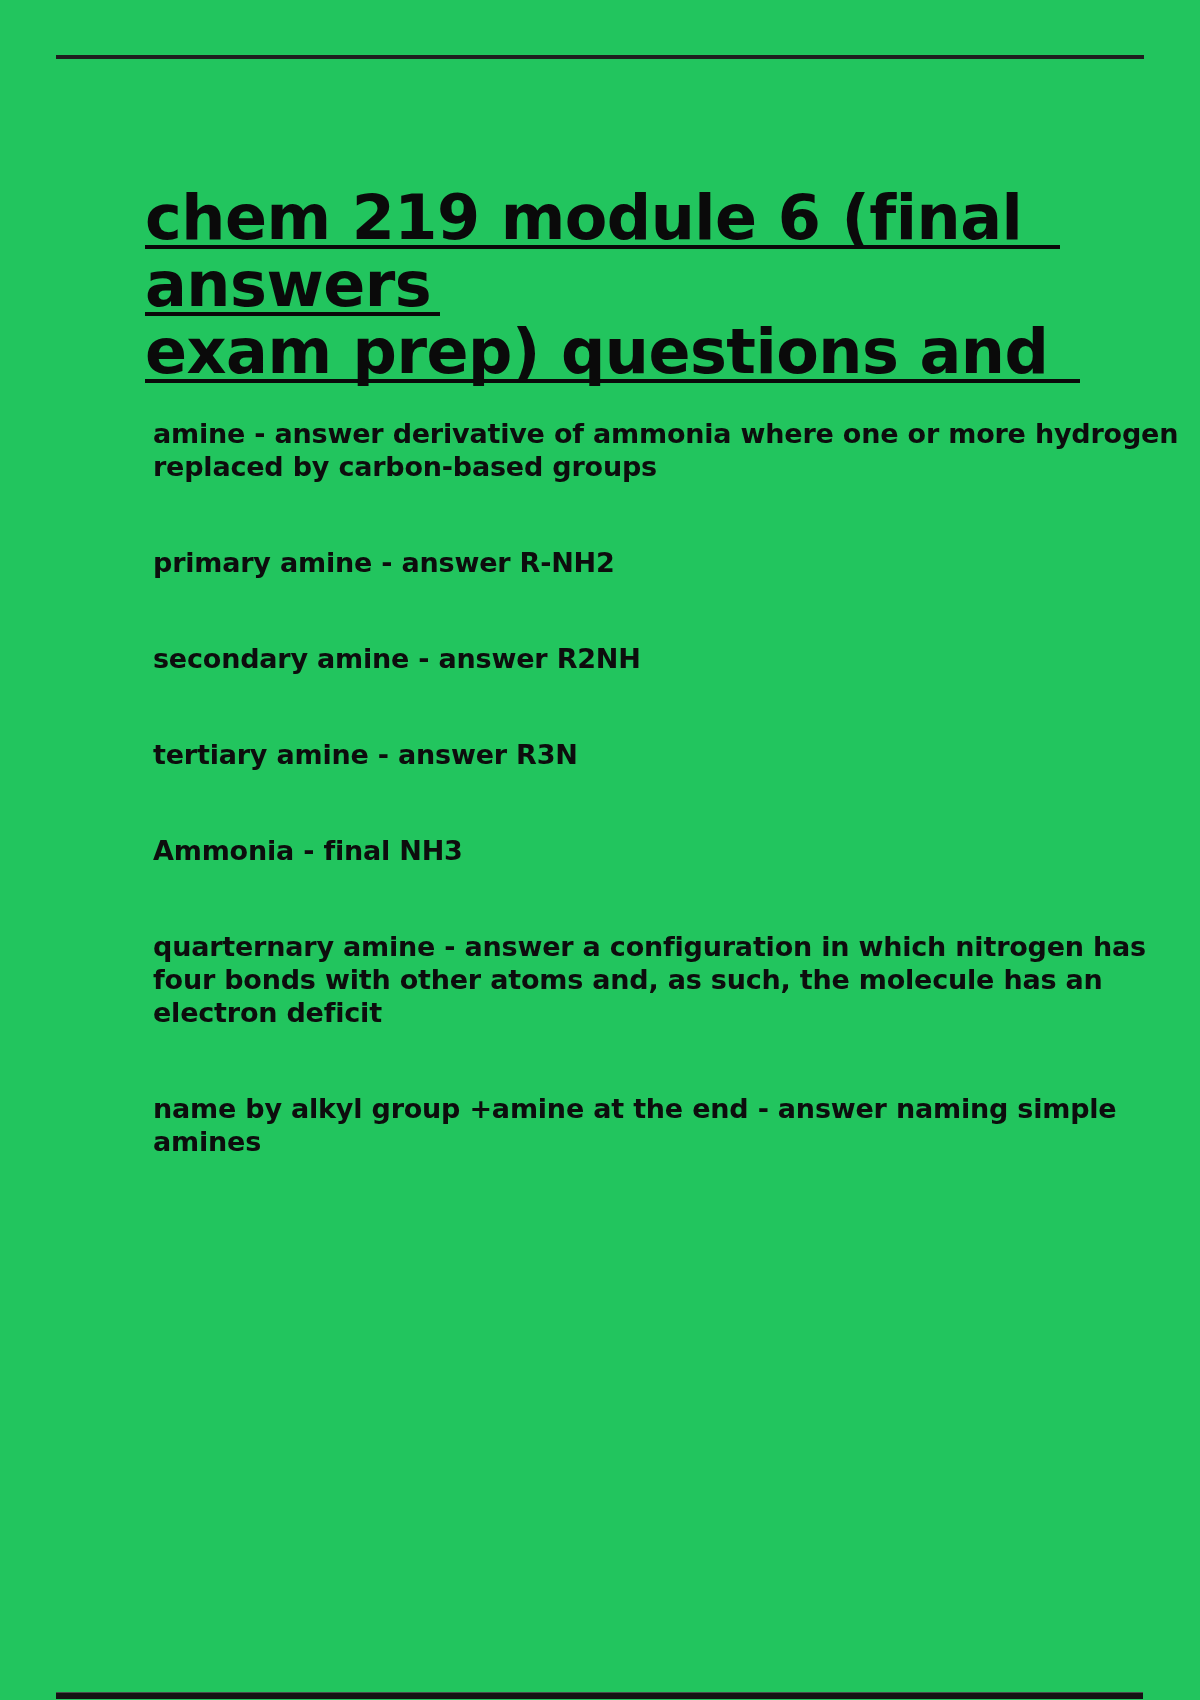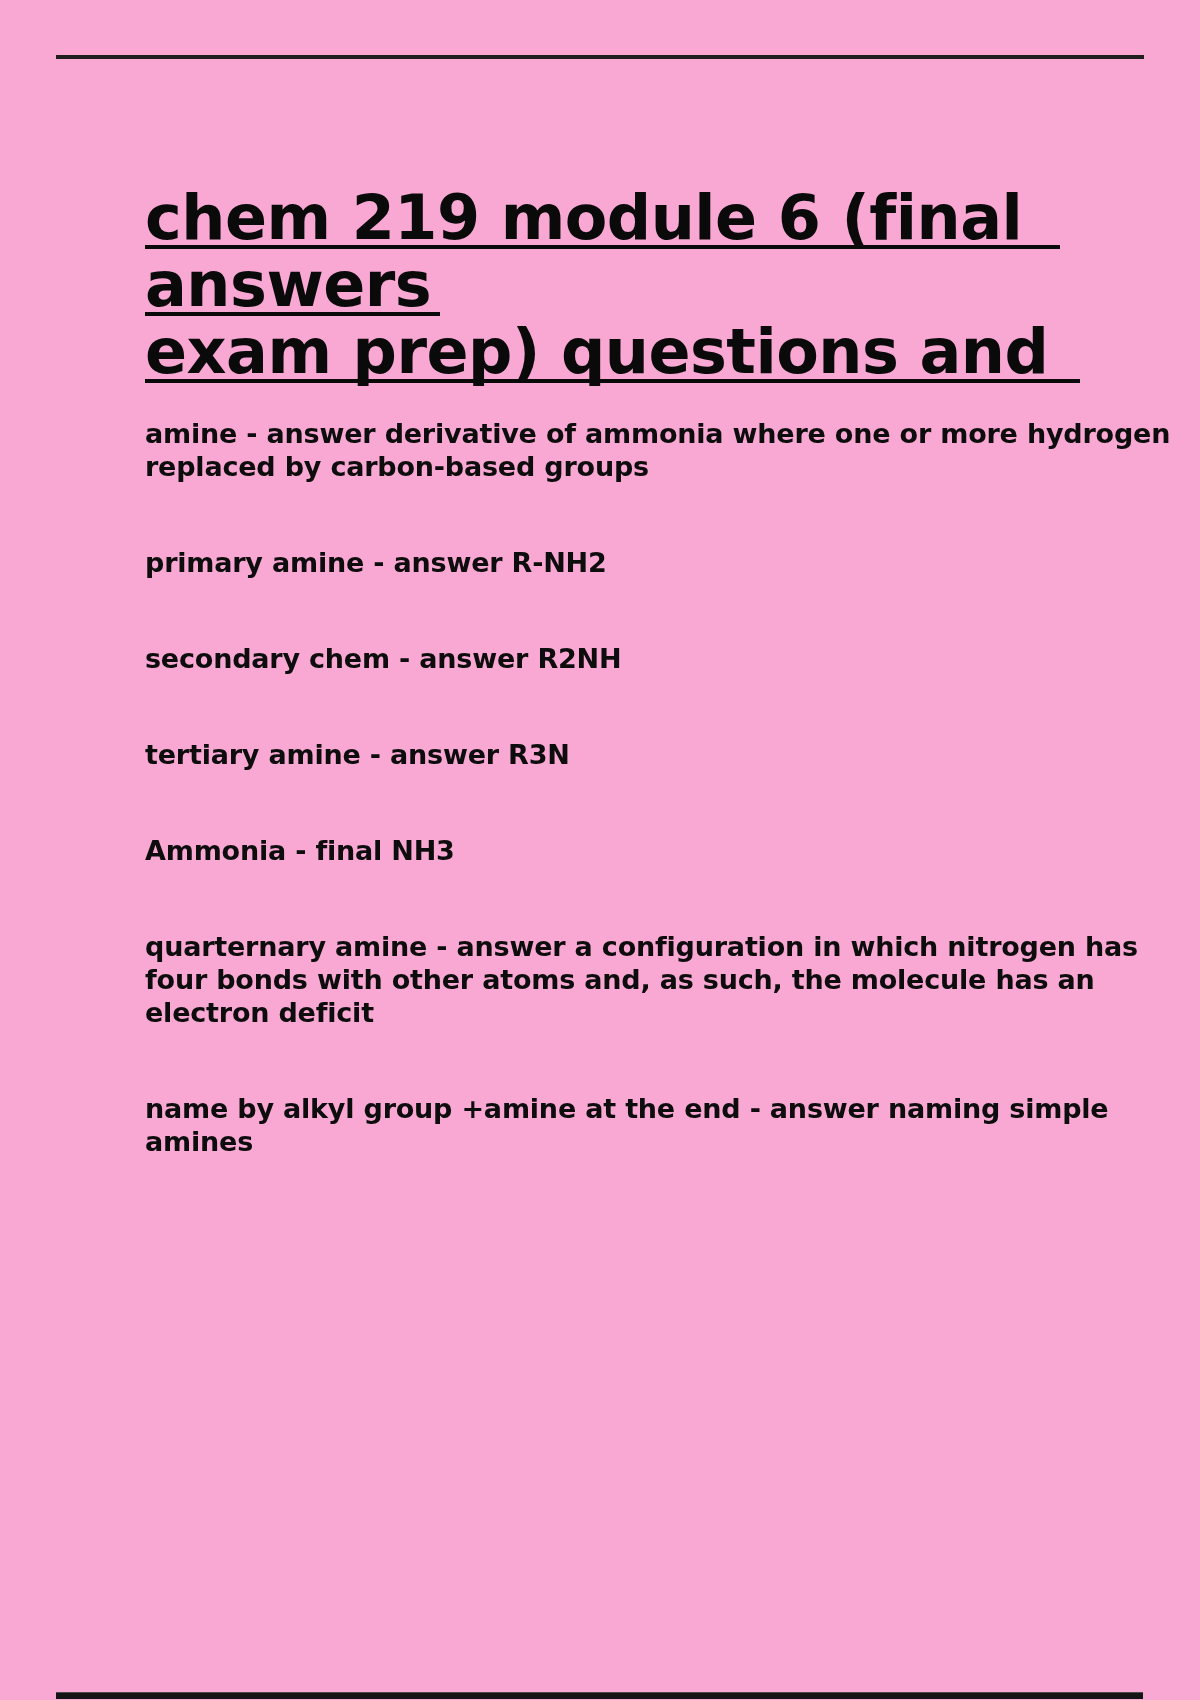--- a/index.html
+++ b/index.html
@@ -4,21 +4,21 @@
 <style>
   html, body {
     margin: 0;
     padding: 0;
     background: #ffffff;
   }
   .page {
     position: relative;
     width: 1200px;
     height: 1700px;
-    background: #f9a8d4;
+    background: #22c55e;
     overflow: hidden;
     font-family: "DejaVu Sans", sans-serif;
     color: #0d0d0d;
   }
   .header-rule {
     position: absolute;
     left: 56px;
     top: 55px;
     width: 1088px;
     height: 4px;
@@ -57,21 +57,21 @@
   .title-line > span {
     display: inline-block;
     line-height: 0.9;
     border-bottom: 4px solid #0a0a0a;
   }
   .title-line.pad-lg > span { padding-right: 38px; }
   .title-line.pad-md > span { padding-right: 32px; }
   .title-line.pad-sm > span { padding-right: 9px; }
   .qa-list {
     position: absolute;
-    left: 0;
+    left: 8px;
     top: 417px;
     width: 1010px;
   }
   .qa-item {
     font-size: 27px;
     font-weight: 700;
     line-height: 33px;
     letter-spacing: -0.2px;
     color: #0d0d0d;
     white-space: pre;
@@ -86,21 +86,21 @@
 
 <div class="page">
   <div class="header-rule"></div>
 
   <div class="content">
     <h1 class="doc-title"><span class="title-line pad-lg"><span>chem 219 module 6 (final</span></span><span class="title-line pad-sm"><span>answers</span></span><span class="title-line pad-md"><span>exam prep) questions and</span></span></h1>
     <div class="qa-list">
         <div class="qa-item">amine - answer derivative of ammonia where one or more hydrogen
 replaced by carbon-based groups</div>
         <div class="qa-item">primary amine - answer R-NH2</div>
-        <div class="qa-item">secondary chem - answer R2NH</div>
+        <div class="qa-item">secondary amine - answer R2NH</div>
         <div class="qa-item">tertiary amine - answer R3N</div>
         <div class="qa-item">Ammonia - final NH3</div>
         <div class="qa-item">quarternary amine - answer a configuration in which nitrogen has
 four bonds with other atoms and, as such, the molecule has an
 electron deficit</div>
         <div class="qa-item">name by alkyl group +amine at the end - answer naming simple
 amines</div>
       </div>
   </div>
 

